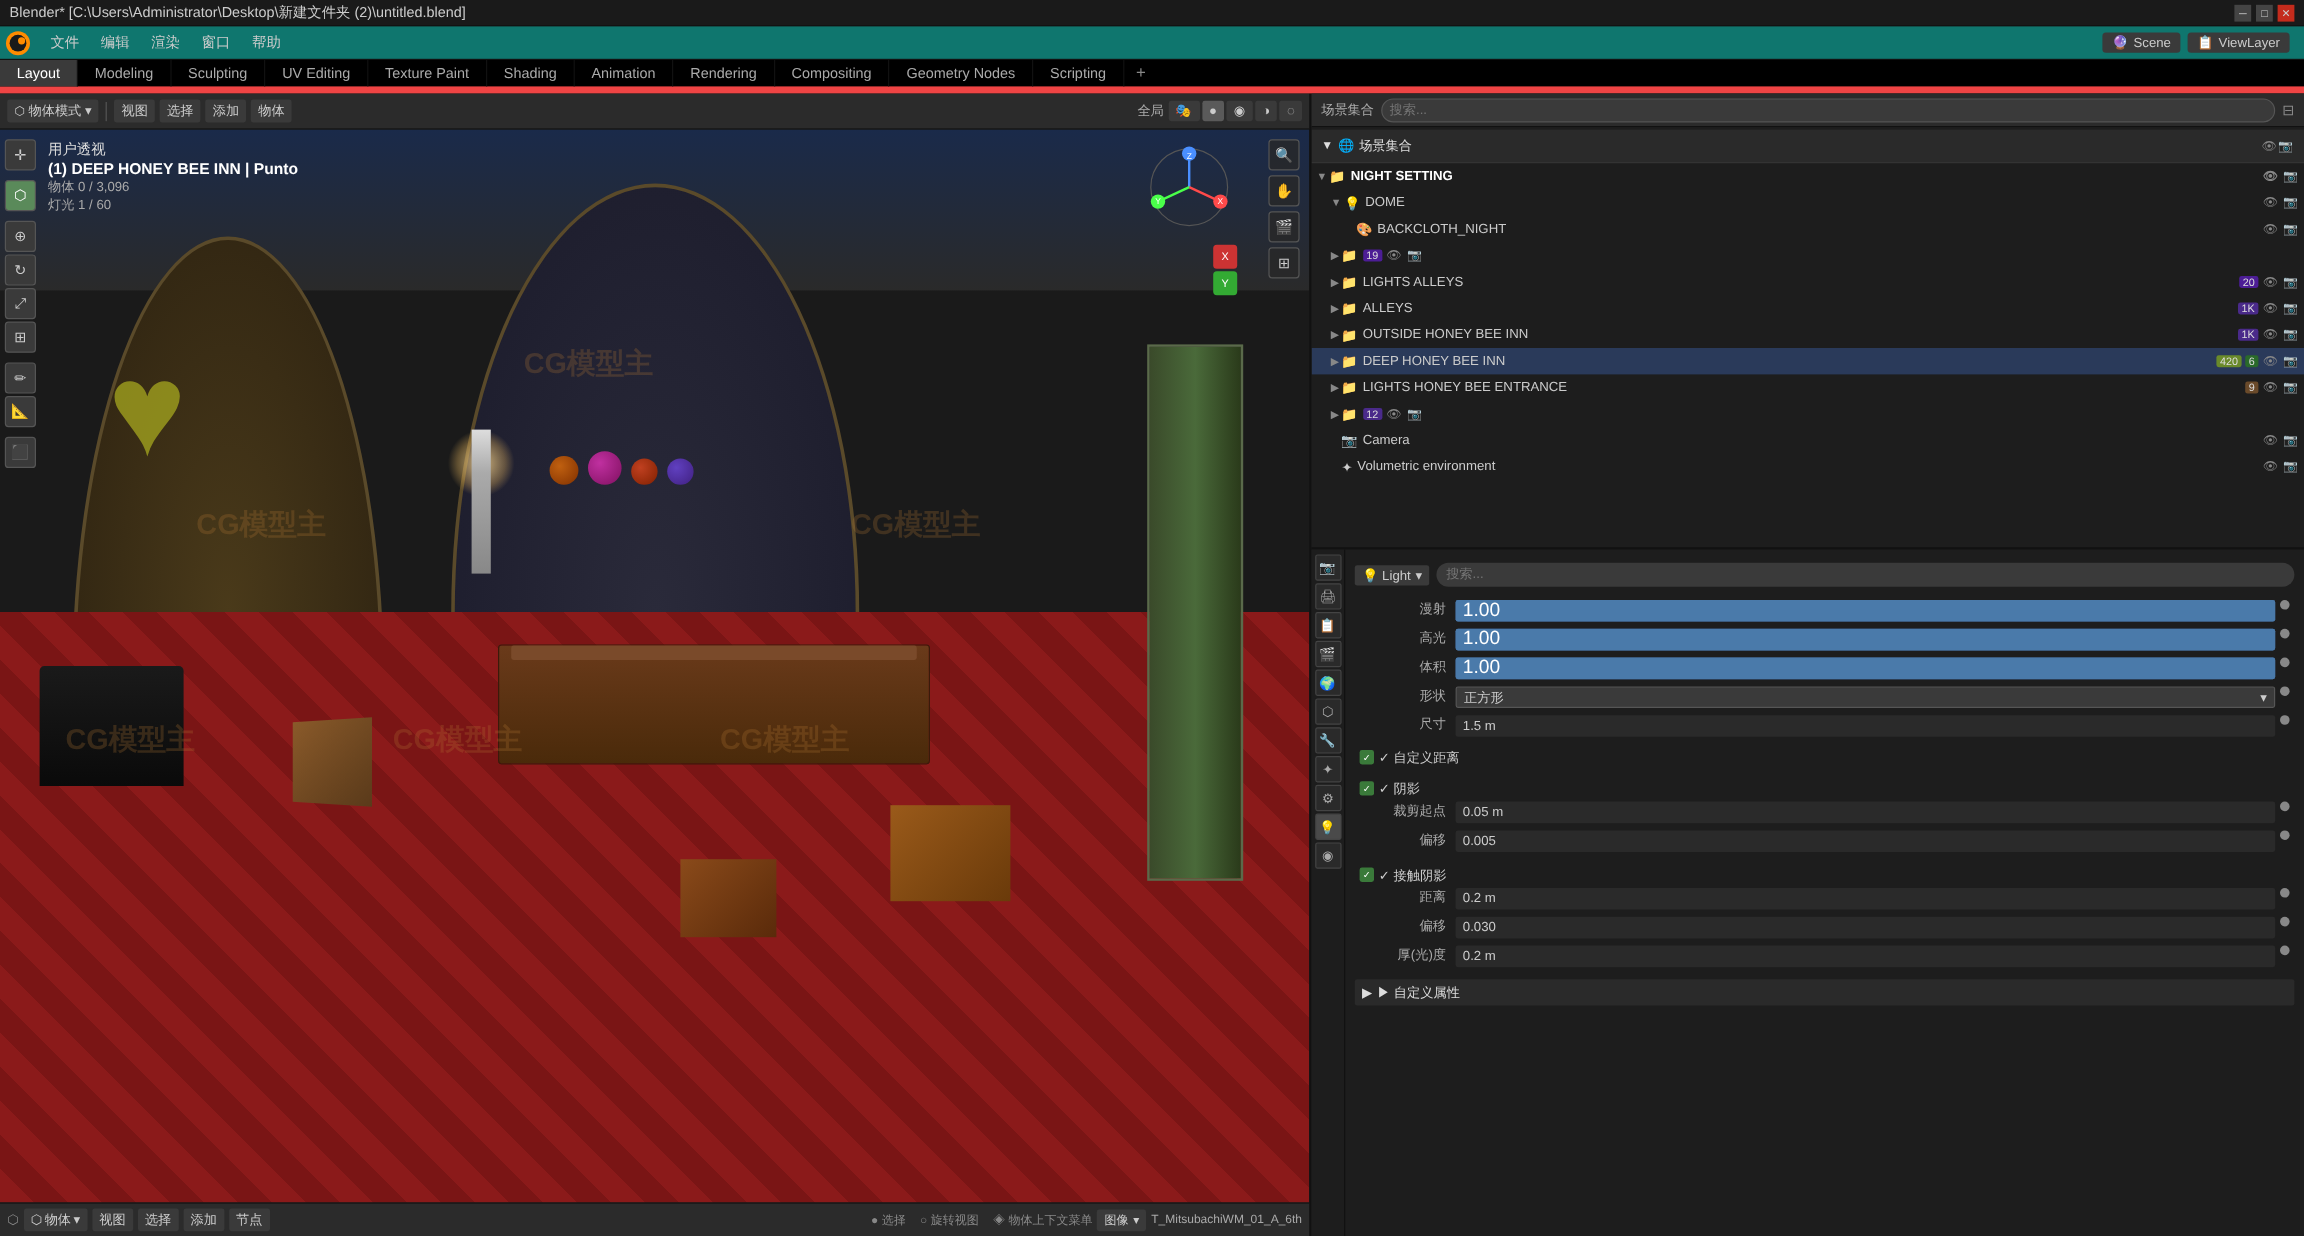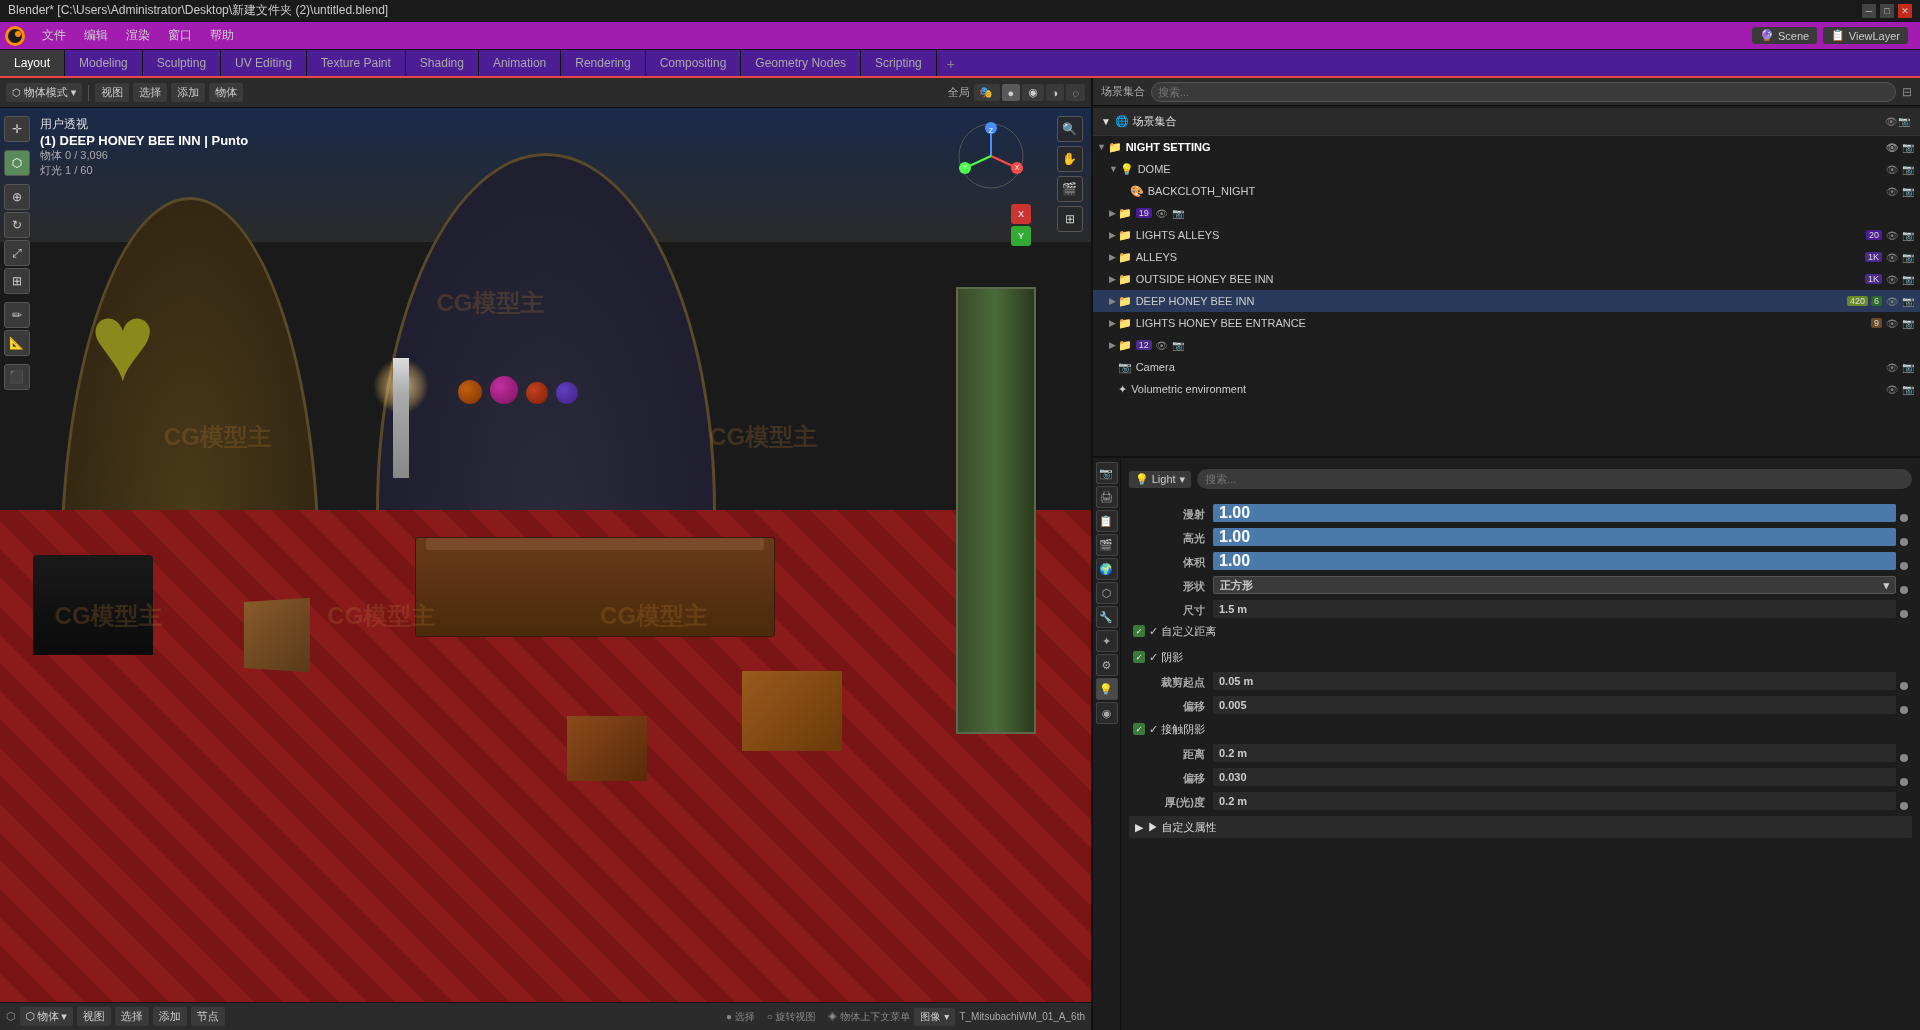--- a/index.html
+++ b/index.html
@@ -36,42 +36,42 @@
       font-size: 9px;
       cursor: pointer;
       display: flex;
       align-items: center;
       justify-content: center;
     }
 
     
     #menubar {
       height: 28px;
-      background: #a21caf;
+      background: #0f766e;
       display: flex;
       align-items: center;
       padding: 0 4px;
       gap: 2px;
       border-bottom: 1px solid #111;
     }
     .menu-item {
       padding: 2px 8px;
       font-size: 12px;
       color: #ccc;
       cursor: pointer;
       border-radius: 3px;
     }
 
     
     #workspace-bar {
       height: 28px;
-      background: #4c1d95;
+      background: #000000;
       display: flex;
       align-items: flex-end;
-      border-bottom: 2px solid #ef4444;
+      border-bottom: 6px solid #ef4444;
     }
     .workspace-tab {
       padding: 4px 14px;
       font-size: 12px;
       color: #aaa;
       cursor: pointer;
       border-right: 1px solid #111;
       height: 100%;
       display: flex;
       align-items: center;
@@ -329,25 +329,24 @@
       align-items: center;
       padding: 0 6px;
       font-size: 11px;
       color: #ddd;
       cursor: pointer;
       border-radius: 2px;
       margin-bottom: 4px;
     }
     .prop-row {
       display: flex;
-      align-items: flex-end;
+      align-items: flex-start;
       height: 22px;
       margin-bottom: 2px;
       padding: 0 4px;
-      font-weight: bold;
     }
     .prop-label {
       flex: 0 0 80px;
       font-size: 11px;
       color: #aaa;
       text-align: right;
       padding-right: 8px;
     }
     .prop-value {
       flex: 1;

